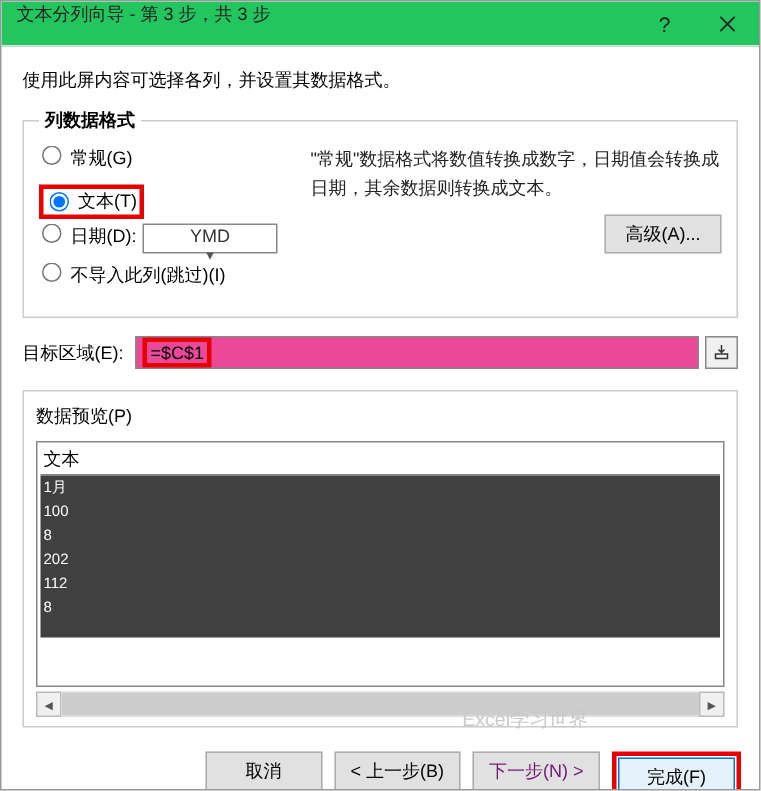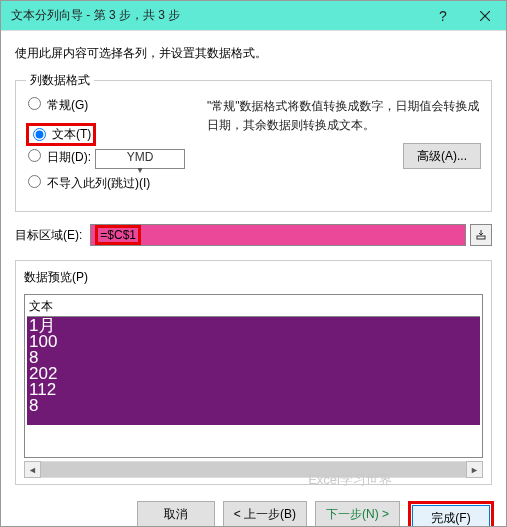--- a/index.html
+++ b/index.html
@@ -9,61 +9,60 @@
     font-family: "Microsoft YaHei", "SimSun", Arial, sans-serif;
     font-size: 12px;
     background: #fff;
     width: 507px;
     height: 527px;
     overflow: hidden;
     border: 1px solid #999;
   }
   .titlebar {
     height: 30px;
-    background: #5eead4;
+    background: #22c55e;
     border-bottom: 1px solid #ddd;
     display: flex;
-    align-items: center;
     padding-left: 10px;
   }
   .titlebar .title { flex: 1; font-size: 12px; color: #222; }
   .titlebar .btn {
     width: 42px; height: 29px;
     display: flex; align-items: center; justify-content: center;
     color: #222; font-size: 14px;
   }
   .content { padding: 10px 14px 6px 14px; }
   .instruction { margin: 4px 0 10px 0; }
   fieldset.groupbox {
     border: 1px solid #ccc;
     margin: 0 0 12px 0;
     padding: 8px 10px 10px 10px;
   }
-  fieldset.groupbox legend { padding: 0 4px; }
+  fieldset.groupbox legend { padding: 0 4px; font-weight: bold; }
   .format-row { display: flex; }
   .radios { width: 175px; }
   .radio-line { display: flex; align-items: flex-start; height: 26px; }
   .radio-line input[type=radio] { margin: 0 6px 0 2px; width: 13px; height: 13px; }
   .hl-red { border: 3px solid #e60000; padding: 0 2px; display: inline-flex; align-items: center; }
   .date-select {
     border: 1px solid #888; height: 20px; width: 90px;
     background: #fff; display: inline-flex; align-items: center; justify-content: space-between;
     padding: 0 4px; margin-left: 4px; color: #333; flex-direction: column;
   }
   .date-select .chev { font-size: 10px; color: #555; }
   .desc-col { flex: 1; padding-left: 6px; }
   .desc-text { color: #222; line-height: 1.6; margin-bottom: 8px; }
   .adv-btn-row { display: flex; justify-content: flex-end; margin-top: 8px; }
   .btn-std {
     border: 1px solid #adadad; background: #e1e1e1; height: 24px;
     min-width: 78px; padding: 12px 10px; font-size: 12px;
     display: inline-flex; align-items: center; justify-content: center;
   }
   .btn-std.highlight { border: 1px solid #0078d7; background: #e5f1fb; }
-  .btn-std.disabled { color: #15803d; }
+  .btn-std.disabled { color: #701a75; }
   .dest-row { display: flex; align-items: center; margin: 4px 0 14px 0; }
   .dest-label { margin-right: 8px; }
   .dest-input-wrap {
     display: flex; align-items: center; flex: 1;
   }
   .dest-input {
     border: 1px solid #888; height: 22px; flex: 1; padding: 0 4px; font-size: 12px;
     display: flex; align-items: center; background: #ec4899;
   }
   .dest-input span.redbox { border: 3px solid #e60000; padding: 0 2px; line-height: 14px; }
@@ -77,21 +76,21 @@
   .preview-label { margin-bottom: 8px; display: inline-block; }
   .preview-box {
     border: 1px solid #888; background: #fff; height: 164px;
     padding: 2px; overflow: hidden; position: relative;
   }
   .preview-header {
     background: #fff; color: #000; border-bottom: 1px solid #888;
     padding: 1px 2px; font-size: 12px;
   }
   .preview-body {
-    background: #701a75; color: #fff; font-size: 17px; line-height: 16px;
+    background: #404040; color: #fff; font-size: 10px; line-height: 16px;
     height: 108px; padding: 1px 2px;
   }
   .preview-row { white-space: pre; }
   .scrollbar-h {
     display: flex; align-items: center; margin-top: 3px; height: 17px;
   }
   .sb-btn {
     width: 17px; height: 17px; border: 1px solid #bbb; background: #f0f0f0;
     display: inline-flex; align-items: center; justify-content: center; font-size: 9px; color: #555;
   }

